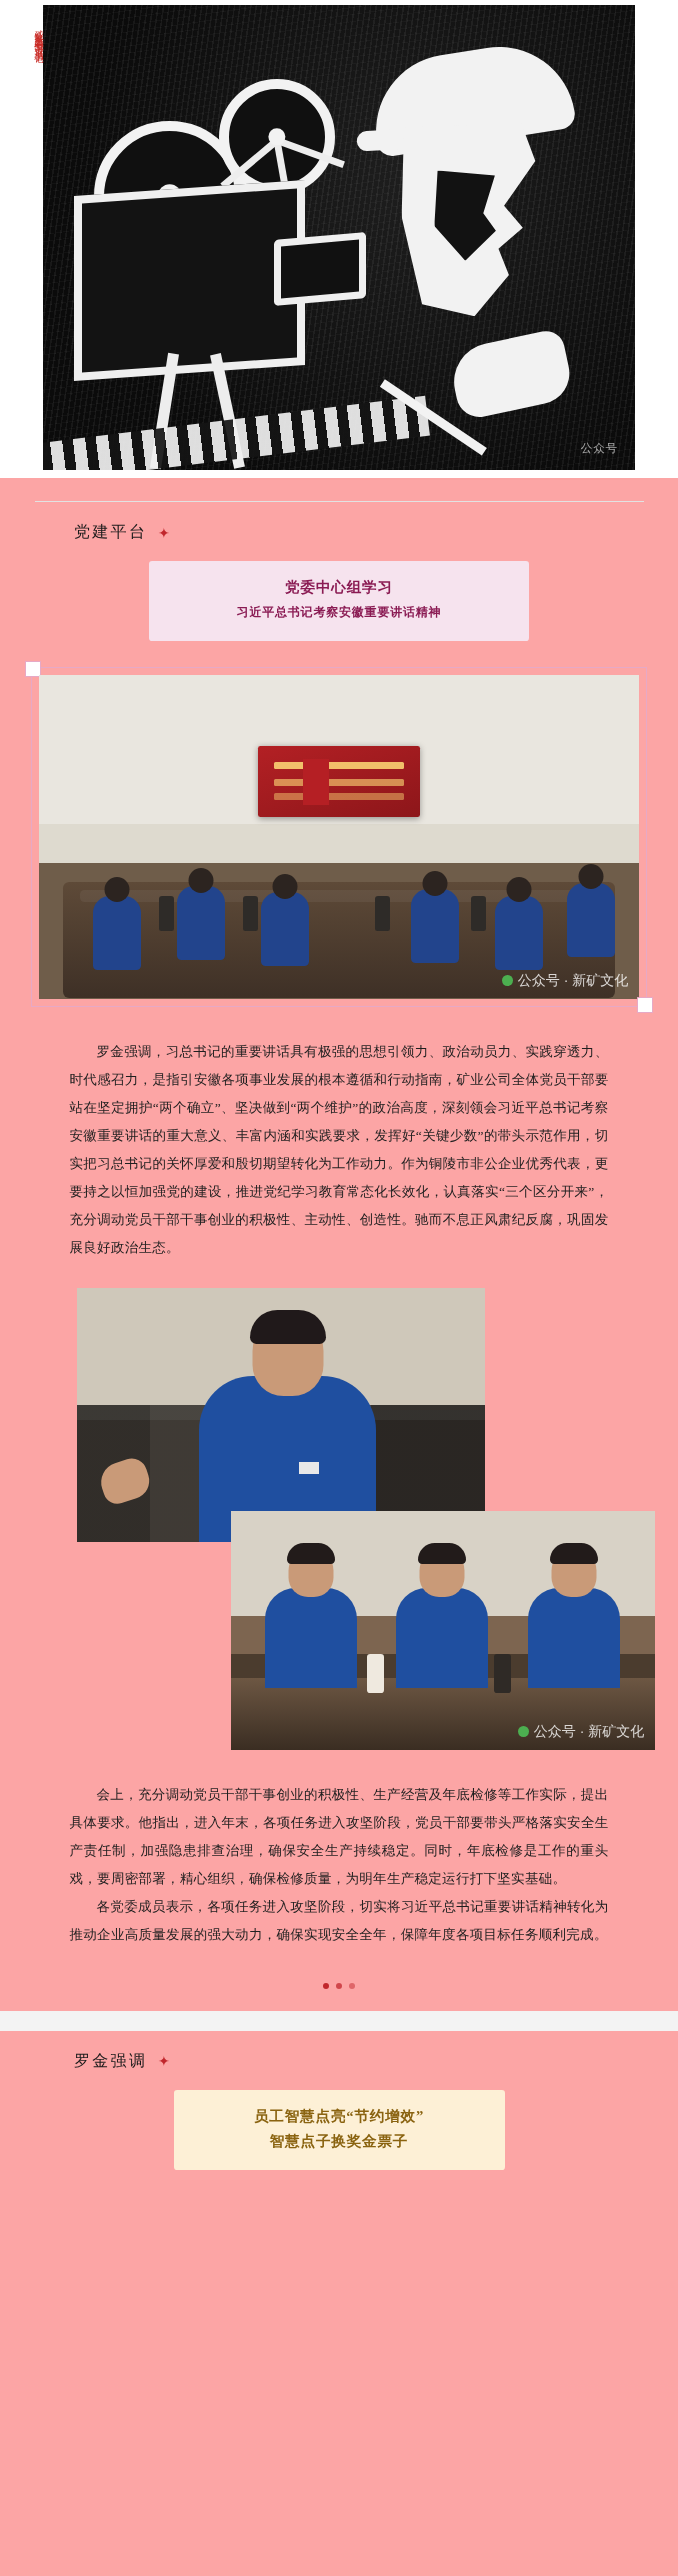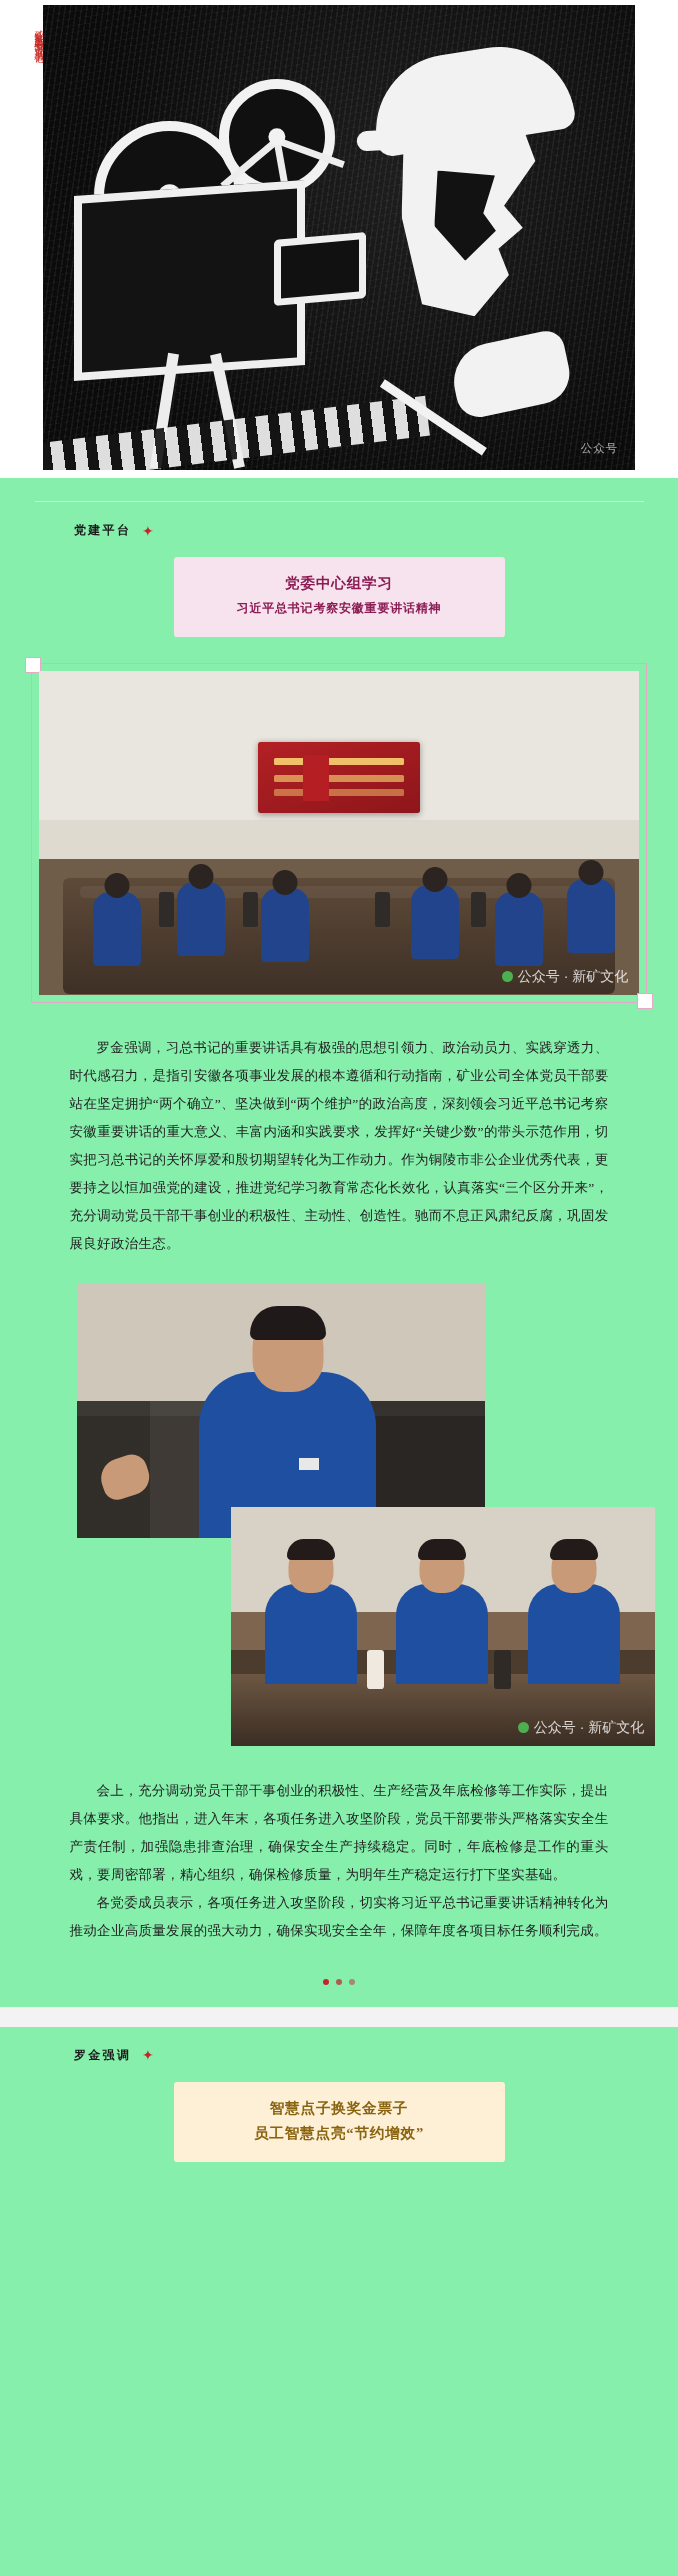--- a/index.html
+++ b/index.html
@@ -11,21 +11,21 @@
   body {
     width: 678px;
     height: 2576px;
     position: relative;
     overflow: hidden;
   }
 
   .page {
     width: 678px;
     min-height: 2576px;
-    background: #86efac;
+    background: #fca5a5;
     position: relative;
   }
 
   
   .hero-wrap {
     width: 678px;
     position: relative;
     background: #ffffff;
     padding: 0;
   }
@@ -218,34 +218,34 @@
   }
   .sec-head {
     width: 678px;
     padding: 20px 0 7.7px 0;
     display: flex;
     align-items: center;
     gap: 10.8px;
     padding-left: 74px;
   }
   .sec-head .sec-title {
-    font-size: 12px;
+    font-size: 16px;
     color: #1a1a1a;
-    font-weight: bold;
+    font-weight: normal;
     letter-spacing: 2.3px;
     font-family: "Liberation Serif", serif;
   }
   .sec-head .sec-plus {
     color: #c1272d;
     font-size: 14px;
   }
 
   
   .title-card {
-    width: 331px;
+    width: 380px;
     margin: 10.8px auto 0;
     background: #f6e3ee;
     border-radius: 3.1px;
     padding: 14px 12.3px 15.4px;
     text-align: center;
   }
   .title-card .tline {
     color: #8a1b53;
     font-size: 14.6px;
     font-weight: bold;
@@ -670,19 +670,19 @@
   </div>
 
   <div class="gray-band"></div>
 
   <div class="sec-head">
     <span class="sec-title">罗金强调</span>
     <span class="sec-plus">✦</span>
   </div>
 
   <div class="title-card2">
+    <div class="tline">员工智慧点亮“节约增效”</div>
     <div class="tline">智慧点子换奖金票子</div>
-    <div class="tline">员工智慧点亮“节约增效”</div>
   </div>
 
   <div class="bottom-pad"></div>
 </div>
 
 
 </body></html>

